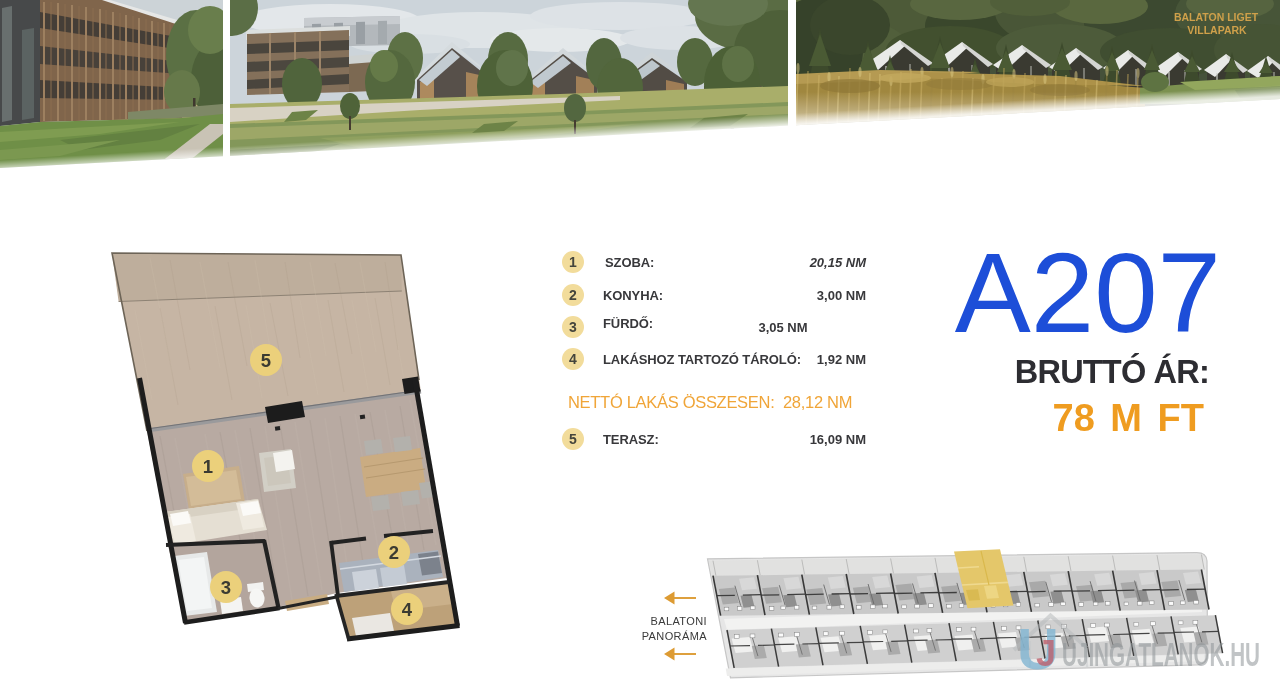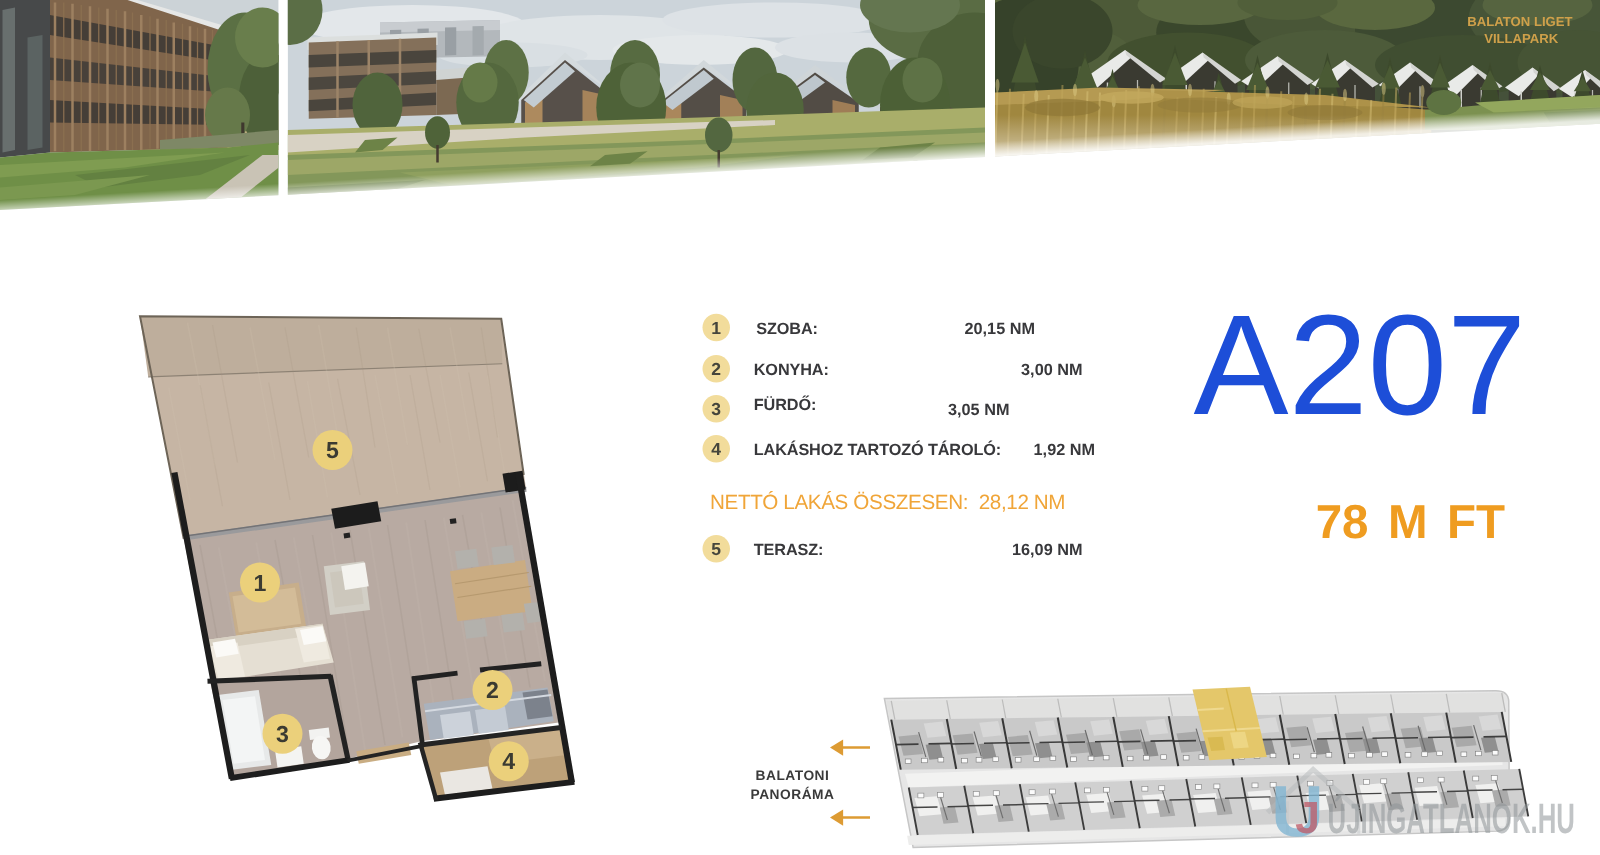--- a/index.html
+++ b/index.html
@@ -513,54 +513,55 @@
 
 <circle cx="407" cy="609" r="16" fill="#ebd07b"></circle>
 <text x="407" y="615.5" font-size="18.5" font-weight="bold" fill="#3b3b32" text-anchor="middle">4</text>
 </svg>
 </div>
 
 <div class="badge" style="left:562px;top:251px;">1</div>
 
 <div class="abs lbl" style="left:605px;top:255px;">SZOBA:</div>
 
-<div class="abs val" style="left:662px;top:255px;width:166px;">20,15 NM</div>
+<div class="abs val" style="left:700px;top:255px;width:166px;font-style:italic;">20,15 NM</div>
 
 <div class="badge" style="left:562px;top:283.5px;">2</div>
 
 <div class="abs lbl" style="left:603px;top:287.5px;">KONYHA:</div>
 
 <div class="abs val" style="left:700px;top:287.5px;width:166px;">3,00 NM</div>
 
 <div class="badge" style="left:562px;top:315.5px;">3</div>
 
 <div class="abs lbl" style="left:603px;top:316px;">FÜRDŐ:</div>
 
 <div class="abs val" style="left:700px;top:319.5px;width:166px;text-align:center;">3,05 NM</div>
 
 <div class="badge" style="left:562px;top:347.5px;">4</div>
 
 <div class="abs lbl" style="left:603px;top:351.5px;">LAKÁSHOZ TARTOZÓ TÁROLÓ:</div>
 
-<div class="abs val" style="left:700px;top:351.5px;width:166px;padding-left:10px;">1,92 NM</div>
+<div class="abs val" style="left:700px;top:351.5px;width:166px;">1,92 NM</div>
 
 <div class="abs" style="left:568px;top:393px;font-size:16.5px;font-weight:normal;color:#f0a538;letter-spacing:-0.3px;">NETTÓ LAKÁS ÖSSZESEN:&nbsp;&nbsp;28,12 NM</div>
 
 <div class="badge" style="left:562px;top:427.5px;">5</div>
 
 <div class="abs lbl" style="left:603px;top:431.5px;">TERASZ:</div>
 
 <div class="abs val" style="left:700px;top:431.5px;width:166px;">16,09 NM</div>
 
 <div class="abs" style="right:59px;top:227px;font-size:114px;font-weight:normal;color:#1d4ed8;letter-spacing:0;">A207</div>
 
+<div class="abs" style="right:71px;top:354px;font-size:32.5px;font-weight:bold;color:#2d2d32;letter-spacing:-0.8px;">BRUTTÓ ÁR:</div>
 
 <div class="abs" style="right:76px;top:397px;font-size:38px;font-weight:bold;color:#ef9c20;word-spacing:5px;">78 M FT</div>
 
-<div class="abs" style="left:561px;top:614px;width:146px;text-align:center;font-size:11px;font-weight:bold;color:#3a3a3a;letter-spacing:.4px;line-height:15px;">BALATONI<br>PANORÁMA</div>
+<div class="abs" style="left:561px;top:614px;width:146px;text-align:right;font-size:11px;font-weight:normal;color:#3a3a3a;letter-spacing:.4px;line-height:15px;">BALATONI<br>PANORÁMA</div>
 
 <svg class="abs" style="left:664px;top:590px;" width="34" height="16" viewBox="0 0 34 16">
 <line x1="9" y1="8" x2="32" y2="8" stroke="#dd9b33" stroke-width="1.9"></line>
 <polygon points="0,8 10.5,1.5 10.5,14.5" fill="#dd9b33"></polygon>
 </svg>
 
 <svg class="abs" style="left:664px;top:646px;" width="34" height="16" viewBox="0 0 34 16">
 <line x1="9" y1="8" x2="32" y2="8" stroke="#dd9b33" stroke-width="1.9"></line>
 <polygon points="0,8 10.5,1.5 10.5,14.5" fill="#dd9b33"></polygon>
 </svg>

